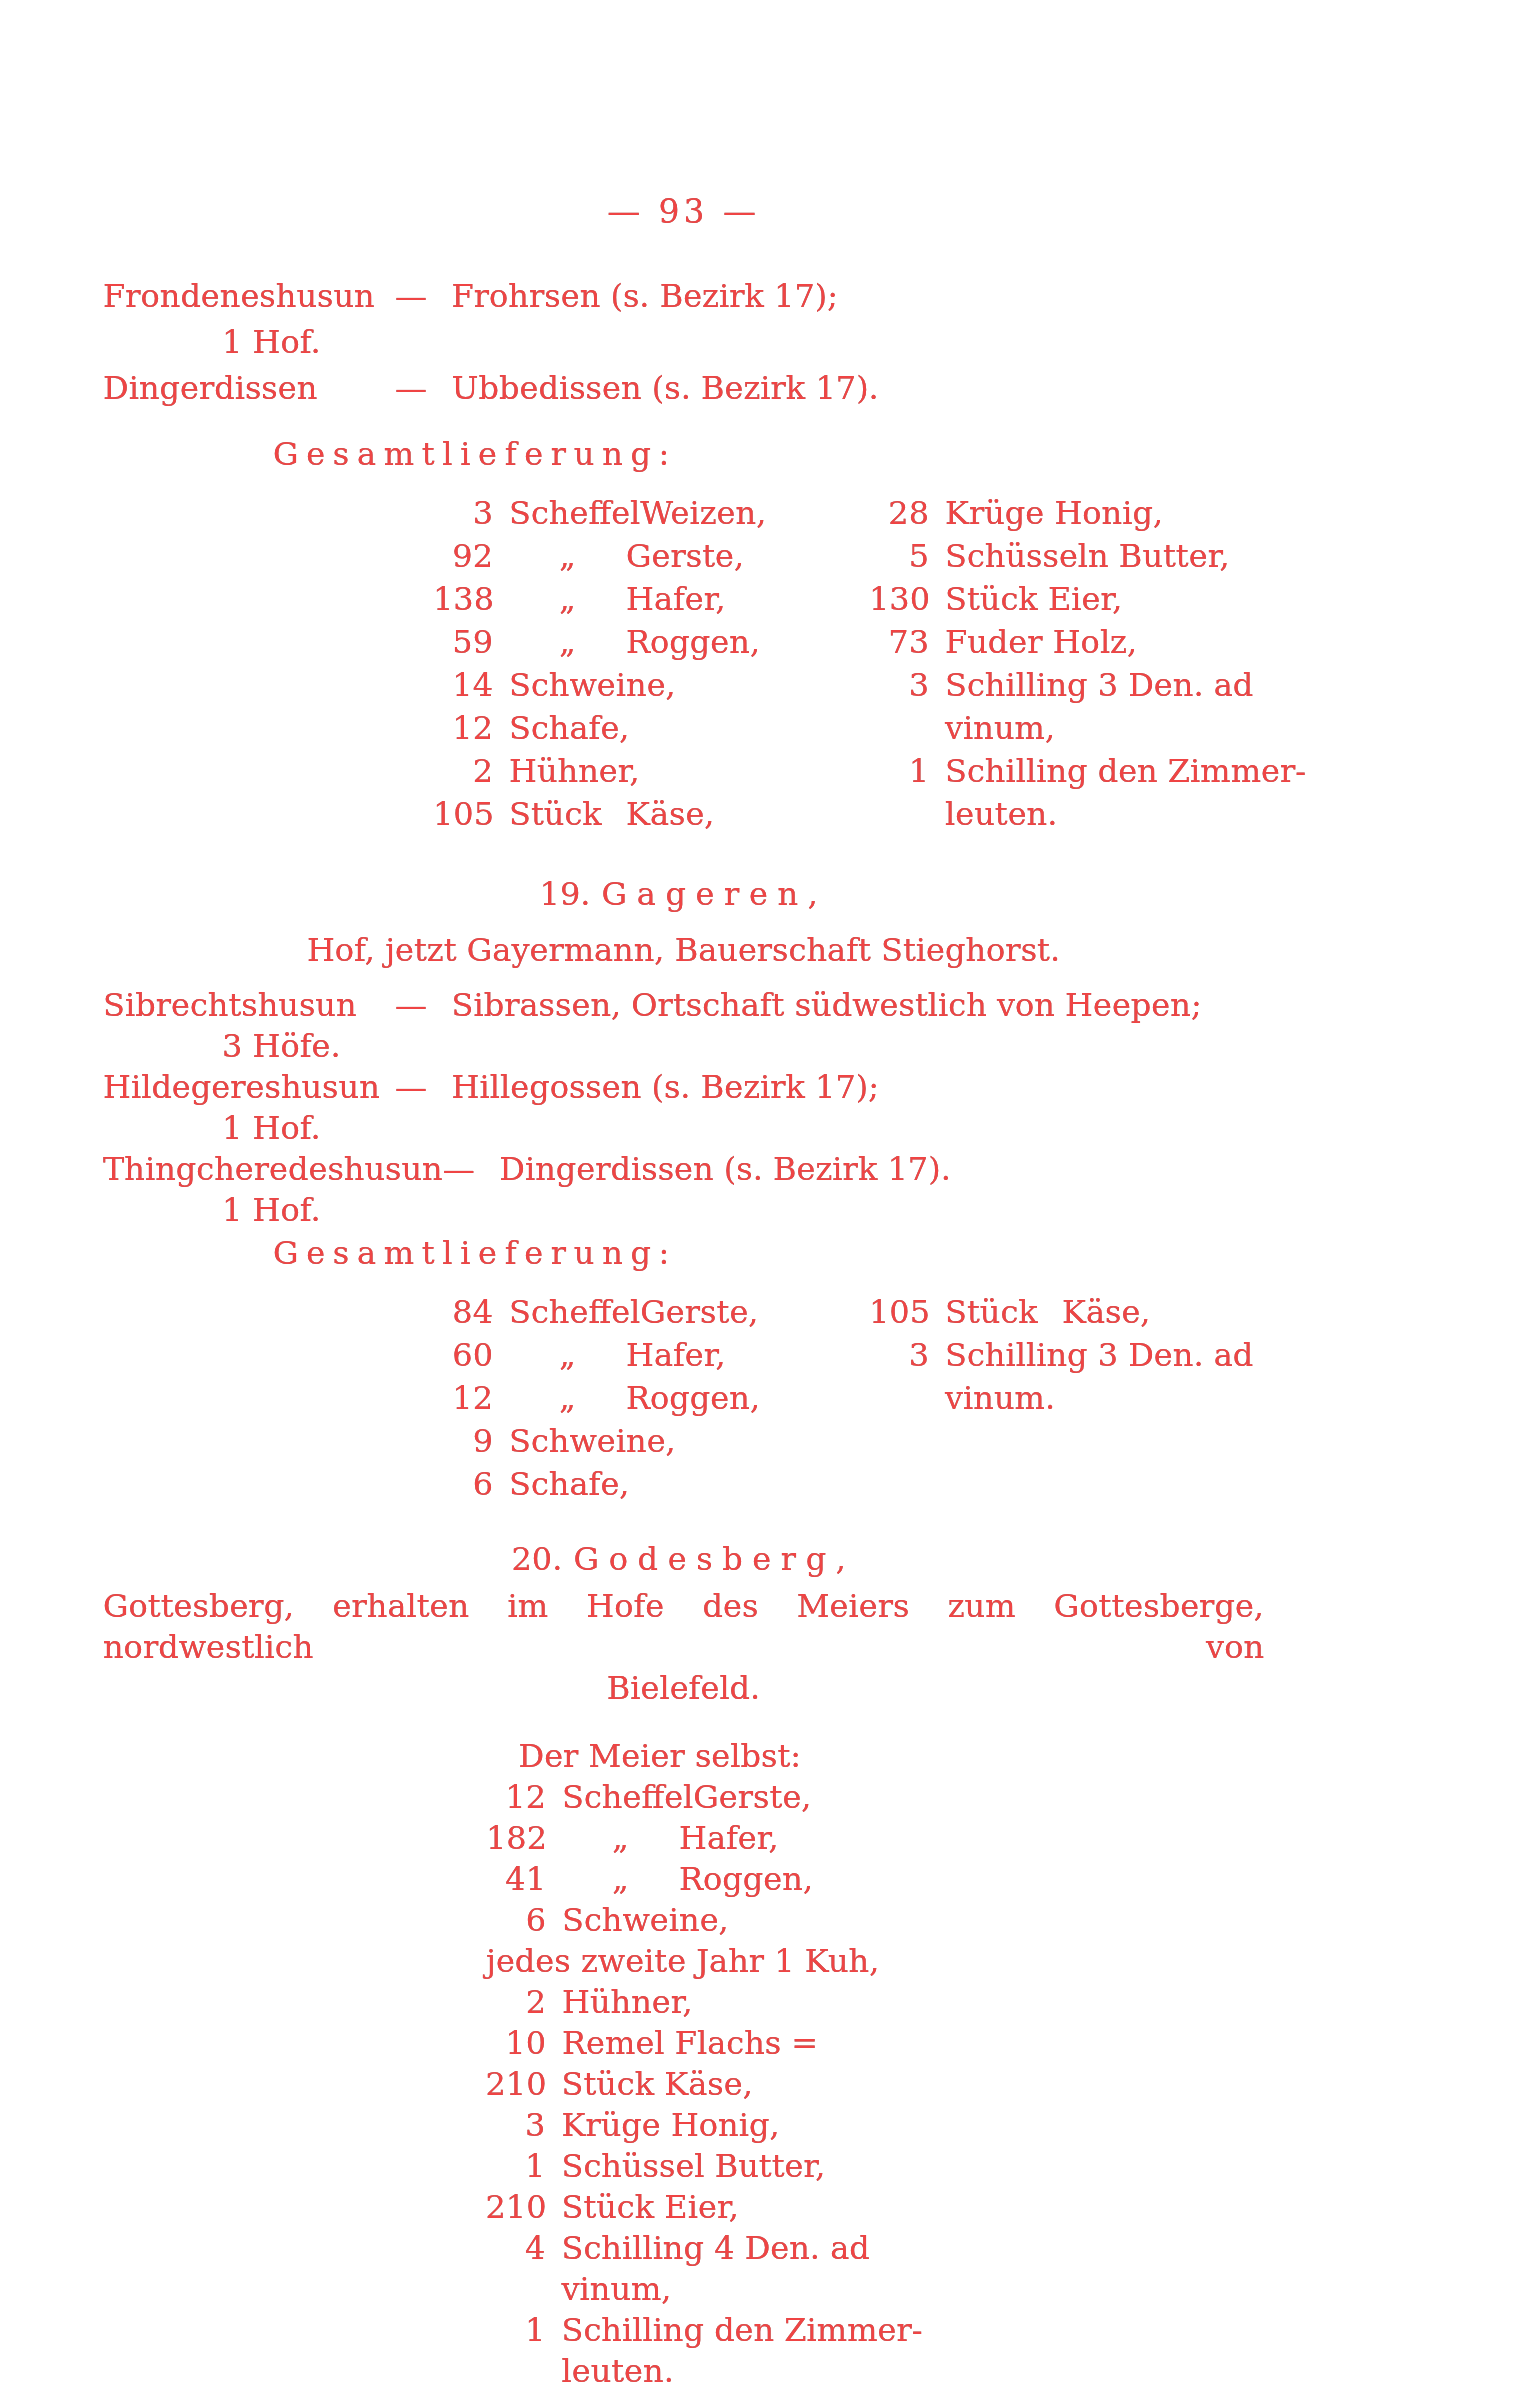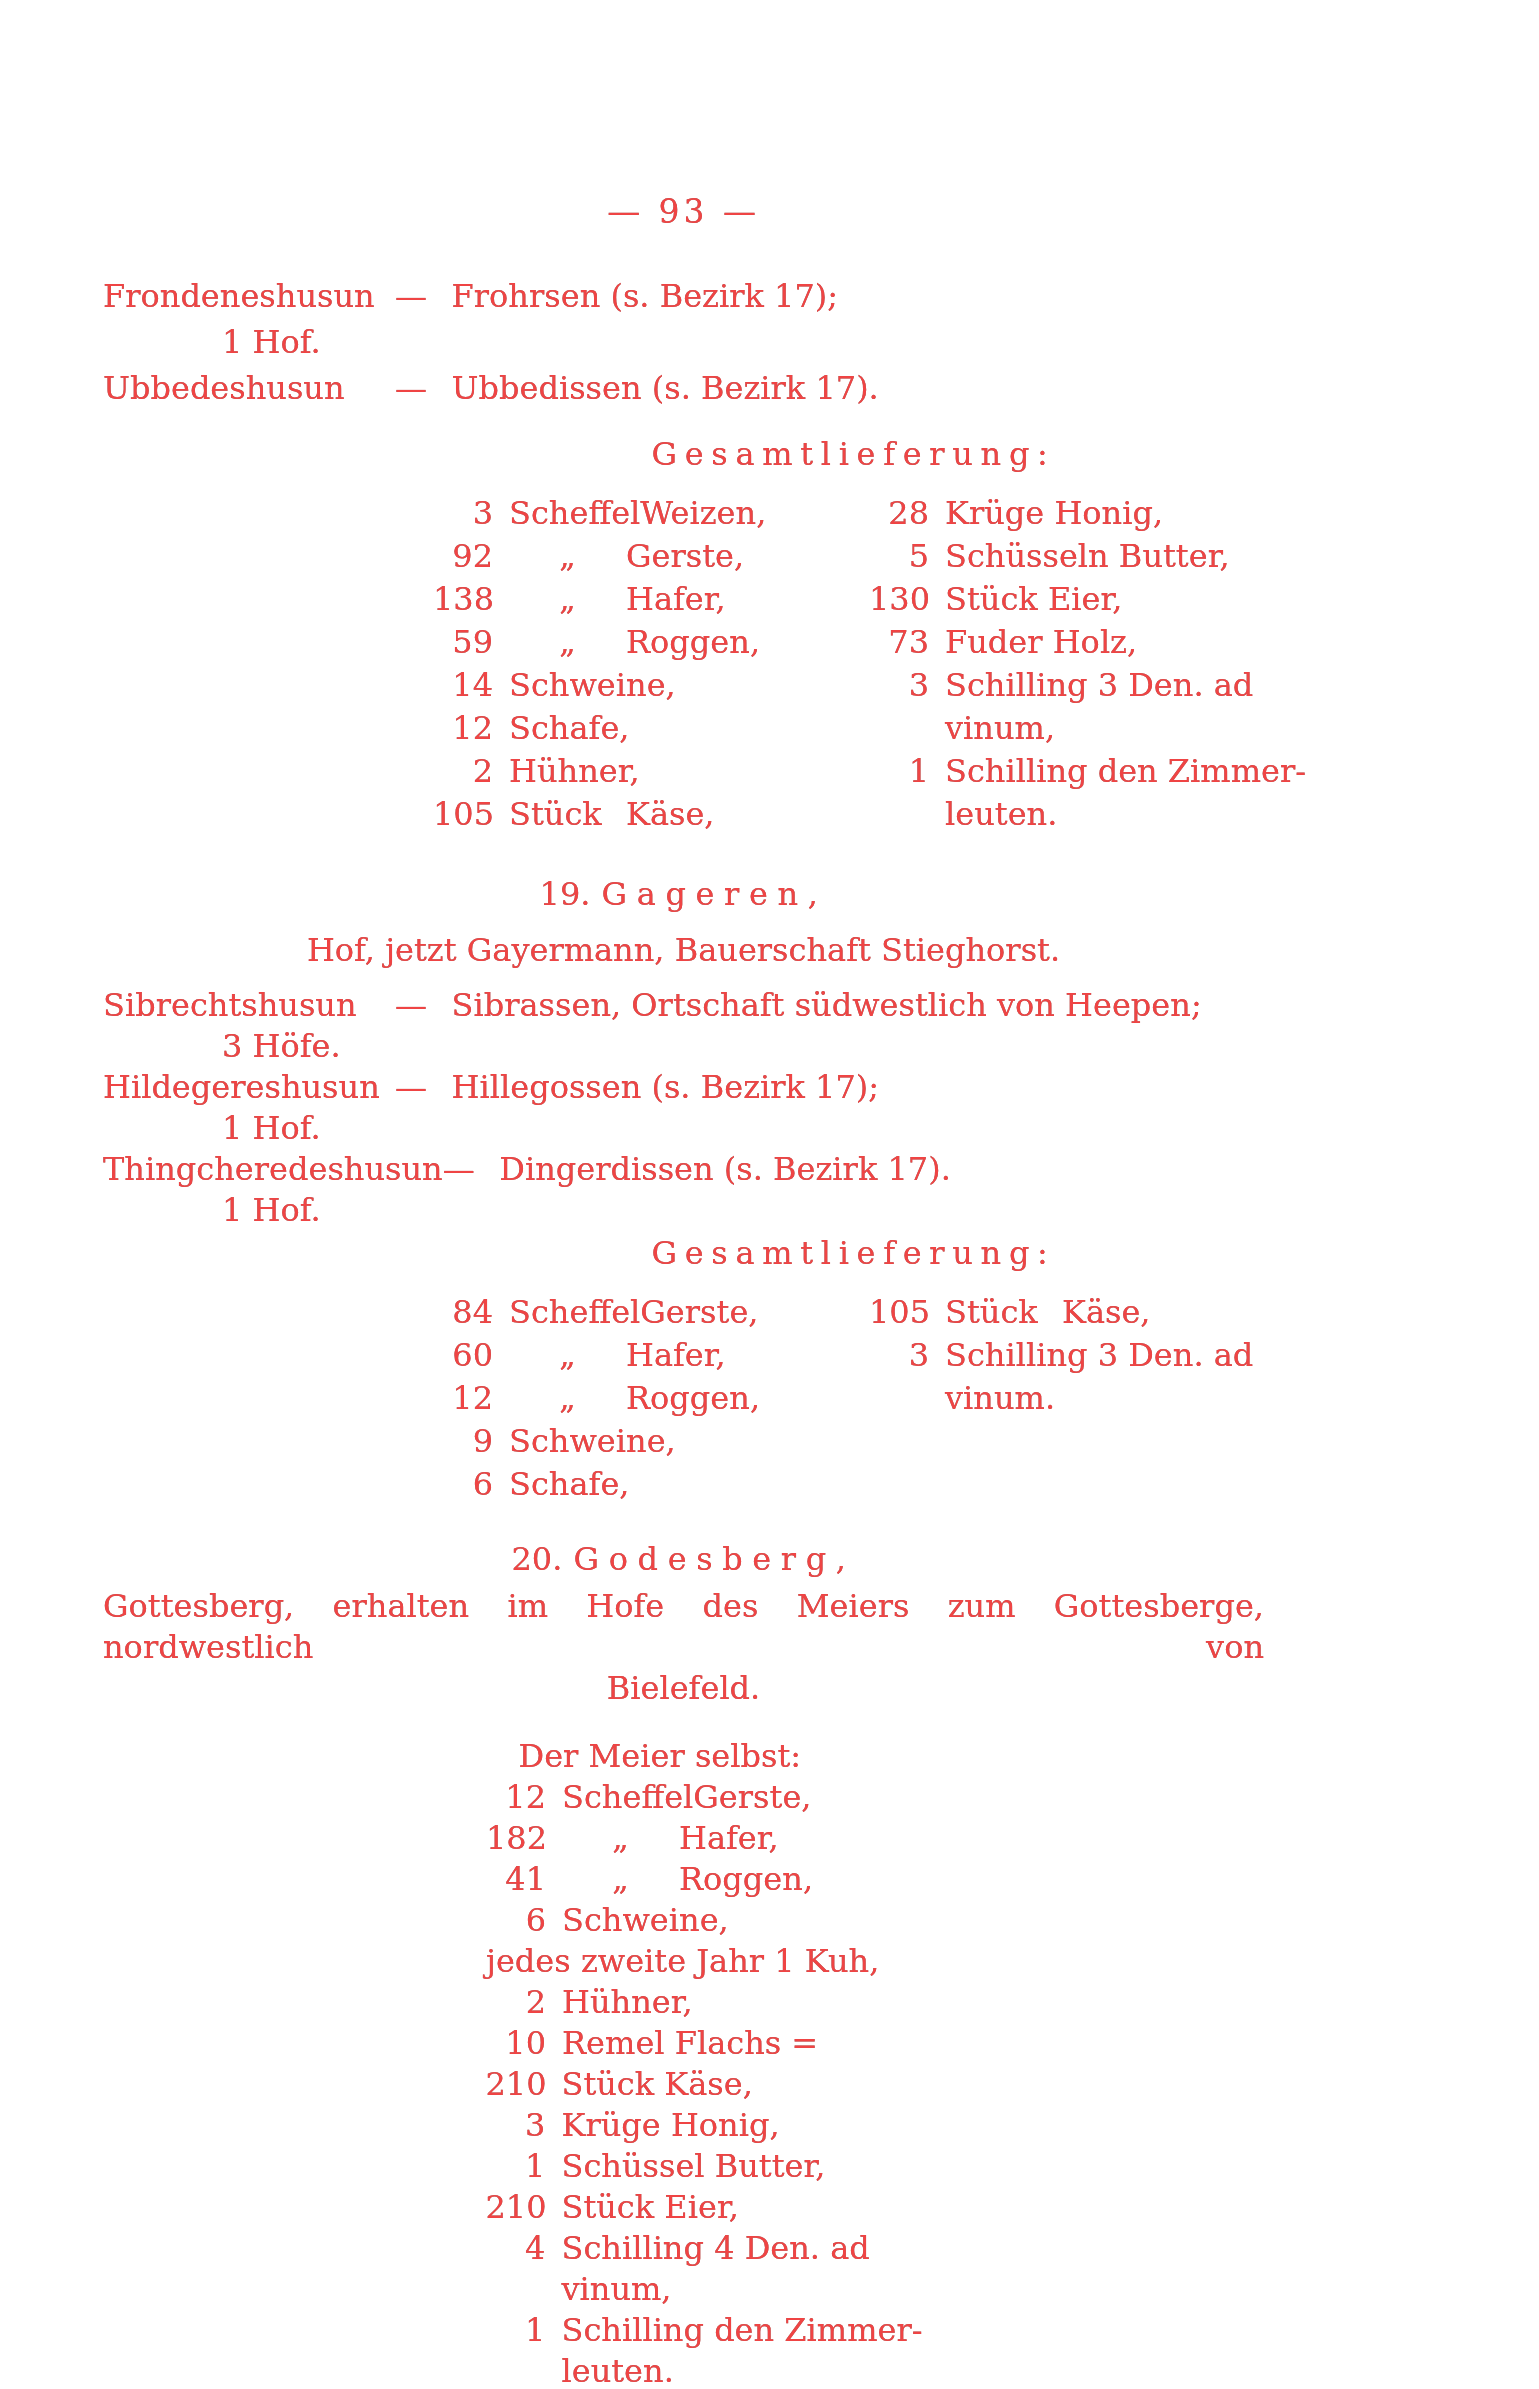--- a/index.html
+++ b/index.html
@@ -35,21 +35,20 @@
   .e-dash { display: inline-block; width: 44px; margin-right: 12.6px; }
   .e-note { line-height: 46px; margin-left: 119px; }
 
   .entries-top  { margin-top: 44px; }
   .entries-19   { margin-top: 14.2px; }
   .entries-19 .entry-line, .entries-19 .e-note { line-height: 41px; }
   .entries-bottom { margin-top: 3.2px; }
 
   
   .gl-heading {
-    text-align: center;
     letter-spacing: 0.24em;
     line-height: 38px;
     transform: translateX(170px);
     white-space: nowrap;
   }
   .gl-1 { margin-top: 24px; }
   .gl-2 { margin-top: 3.2px; }
 
   
   .sec-heading {
@@ -105,21 +104,21 @@
 
         <div class="entry-item">
           <div class="entry-line">
             <span class="e-name">Frondeneshusun</span><span class="e-dash">—</span><span class="e-desc">Frohrsen (s. Bezirk 17);</span>
           </div>
           <div class="e-note">1 Hof.</div>
         </div>
 
         <div class="entry-item">
           <div class="entry-line">
-            <span class="e-name">Ubbedeshusun</span><span class="e-dash">—</span><span class="e-desc">Ubbedissen (s. Bezirk 17).</span>
+            <span class="e-name">Dingerdissen</span><span class="e-dash">—</span><span class="e-desc">Ubbedissen (s. Bezirk 17).</span>
           </div>
 
         </div>
       </div>
 
     <div class="gl-heading gl-1">Gesamtlieferung:</div>
     <div class="delivery">
       <div class="dcol d-left unit-col">
 
           <div class="drow">

